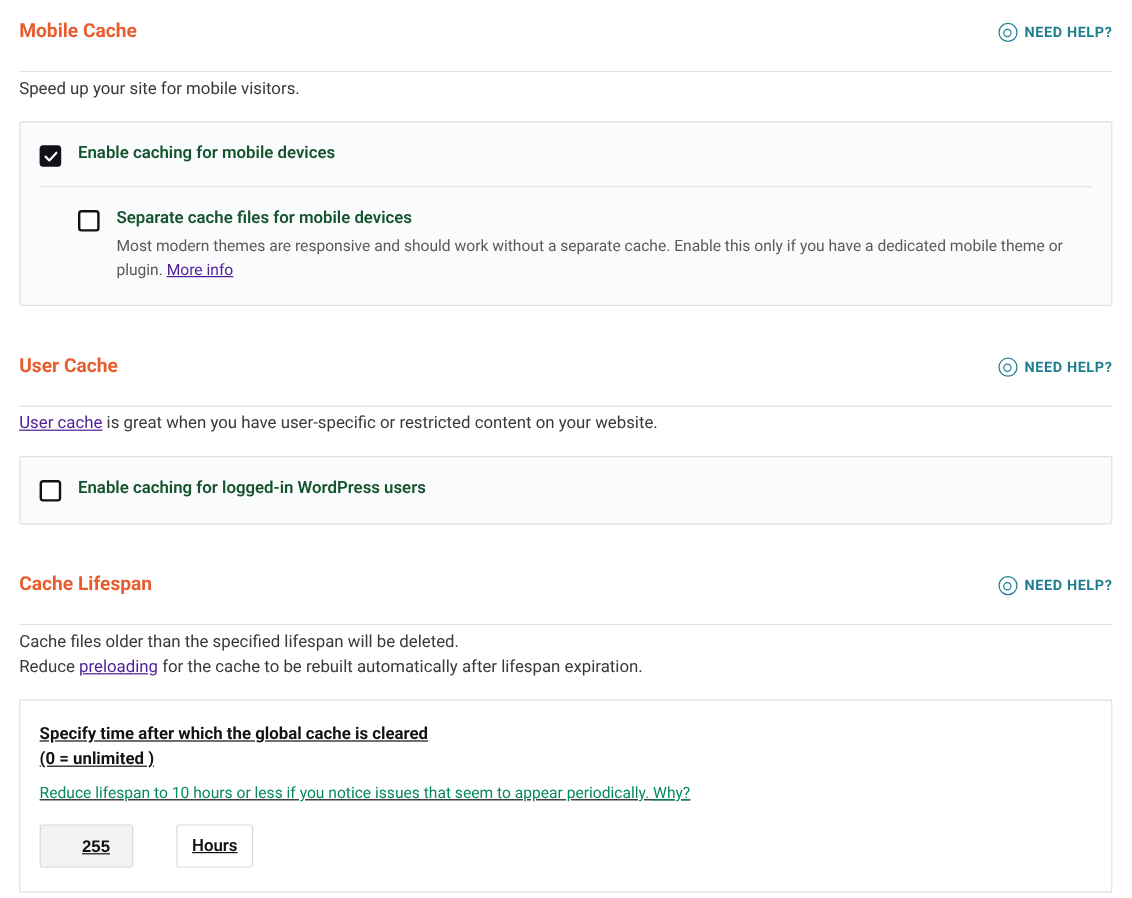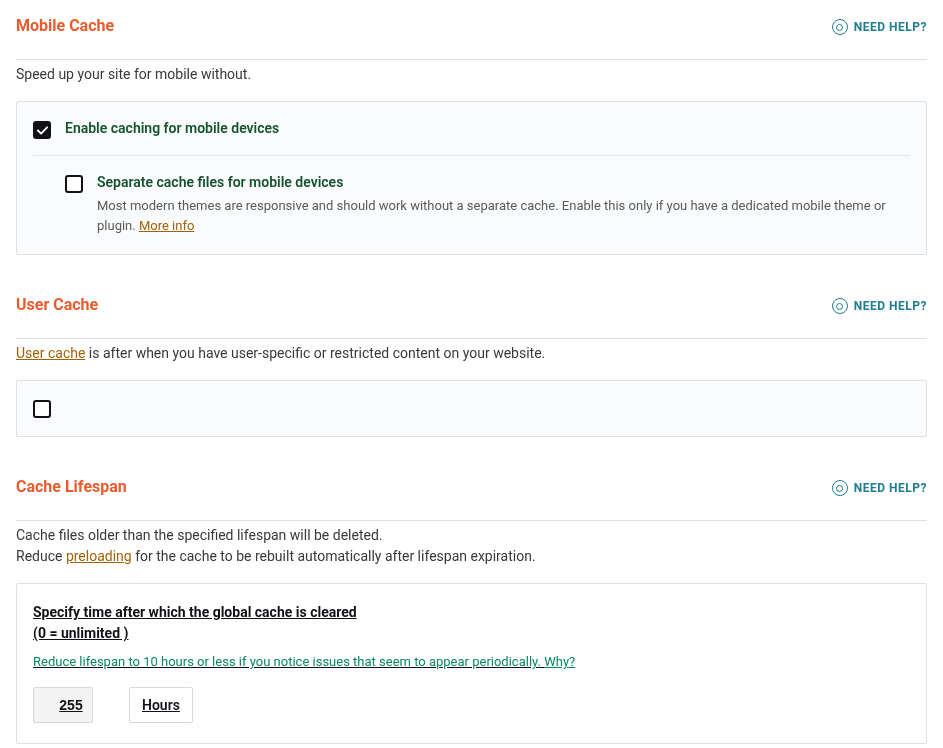--- a/index.html
+++ b/index.html
@@ -52,21 +52,21 @@
       height: 5px;
       border: 1.5px solid #1e7d8f;
       border-radius: 50%;
     }
     .section-desc {
       color: #393939;
       margin-bottom: 16px;
       line-height: 1.5;
     }
     .link-underline {
-      color: #a16207;
+      color: #4c1d95;
       text-decoration: underline;
       cursor: pointer;
     }
     .panel {
       border: 1px solid #e0e0e0;
       border-radius: 2px;
       background: #fafbfc;
       padding: 18px 16px;
     }
     .checkbox-row {
@@ -131,21 +131,21 @@
       color: #058a5e;
       text-decoration: underline;
       cursor: pointer;
     }
     .input-row {
       display: flex;
       gap: 14px;
       margin-top: 18px;
     }
     .num-input {
-      width: 60px;
+      width: 78px;
       height: 36px;
       border: 1px solid #d9d9d9;
       background: #f3f3f3;
       text-align: center;
       font-size: 14px;
       font-weight: 600;
       color: #121116;
       border-radius: 2px;
       padding-left: 16px;
     }
@@ -168,21 +168,21 @@
 <body>
 
 <div class="section">
   <div class="section-header">
     <div class="section-title">Mobile Cache</div>
     <a class="help-link">
       <span class="help-icon"></span>
       <span>NEED HELP?</span>
     </a>
   </div>
-  <div class="section-desc">Speed up your site for mobile without.</div>
+  <div class="section-desc">Speed up your site for mobile visitors.</div>
   <div class="panel">
     <div class="checkbox-row">
       <span class="checkbox checked">
         <svg viewBox="0 0 12 12">
             <path d="M1 6 L4.5 9.5 L11 2.5" stroke="#fff" stroke-width="2" fill="none" stroke-linecap="round" stroke-linejoin="round"></path>
           </svg>
       </span>
       <span class="checkbox-label">Enable caching for mobile devices</span>
     </div>
     <div class="sub-check">
@@ -203,27 +203,28 @@
 
 <div class="section">
   <div class="section-header">
     <div class="section-title">User Cache</div>
     <a class="help-link">
       <span class="help-icon"></span>
       <span>NEED HELP?</span>
     </a>
   </div>
   <div class="section-desc">
-    <a class="link-underline">User cache</a><span> is after when you have user-specific or restricted content on your website.</span>
+    <a class="link-underline">User cache</a><span> is great when you have user-specific or restricted content on your website.</span>
   </div>
   <div class="panel">
     <div class="checkbox-row">
       <span class="checkbox">
         
       </span>
+      <span class="checkbox-label">Enable caching for logged-in WordPress users</span>
     </div>
   </div>
 </div>
 
 <div class="section">
   <div class="section-header">
     <div class="section-title">Cache Lifespan</div>
     <a class="help-link">
       <span class="help-icon"></span>
       <span>NEED HELP?</span>

